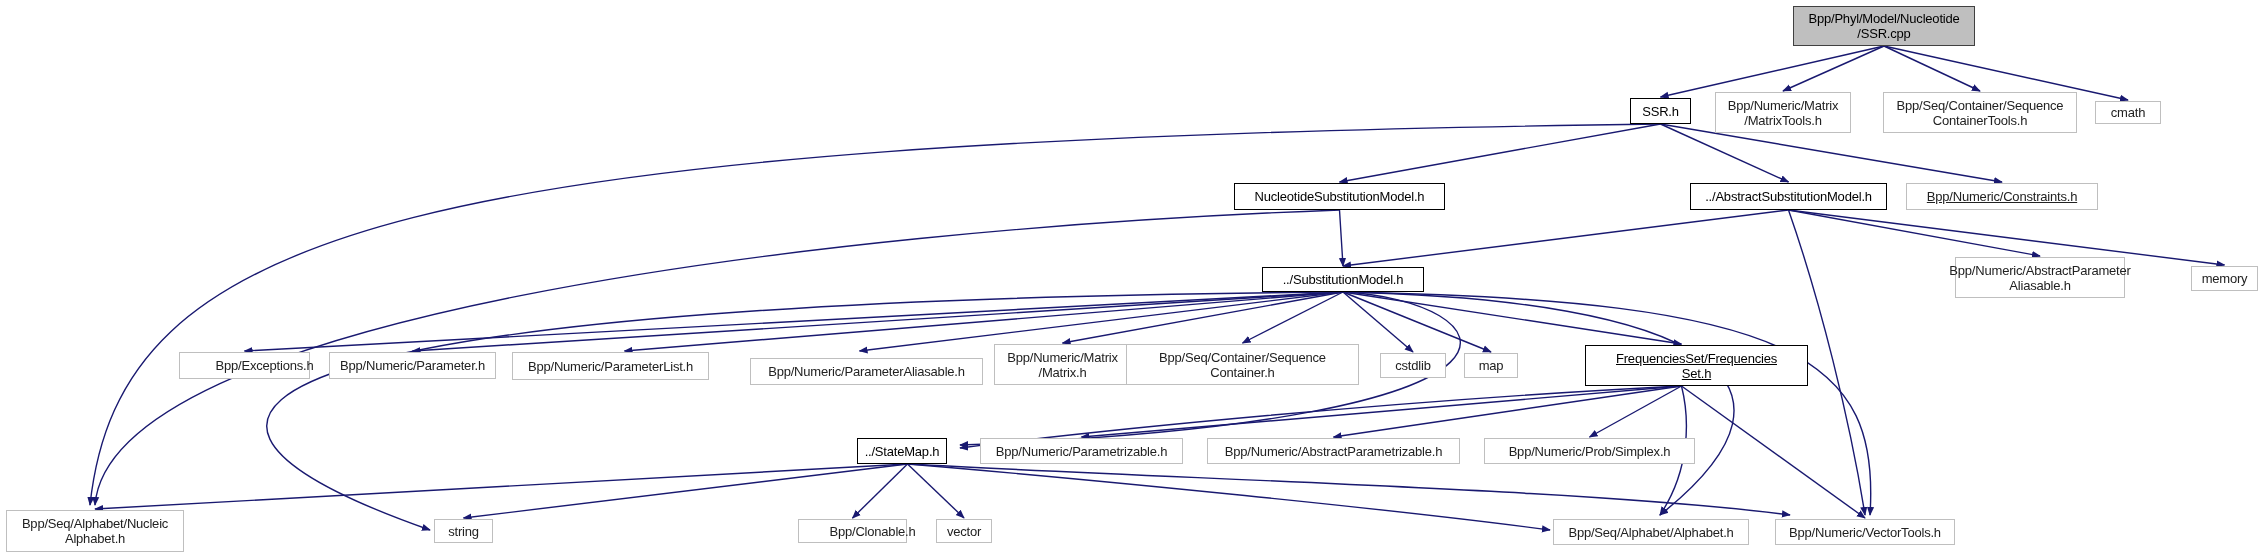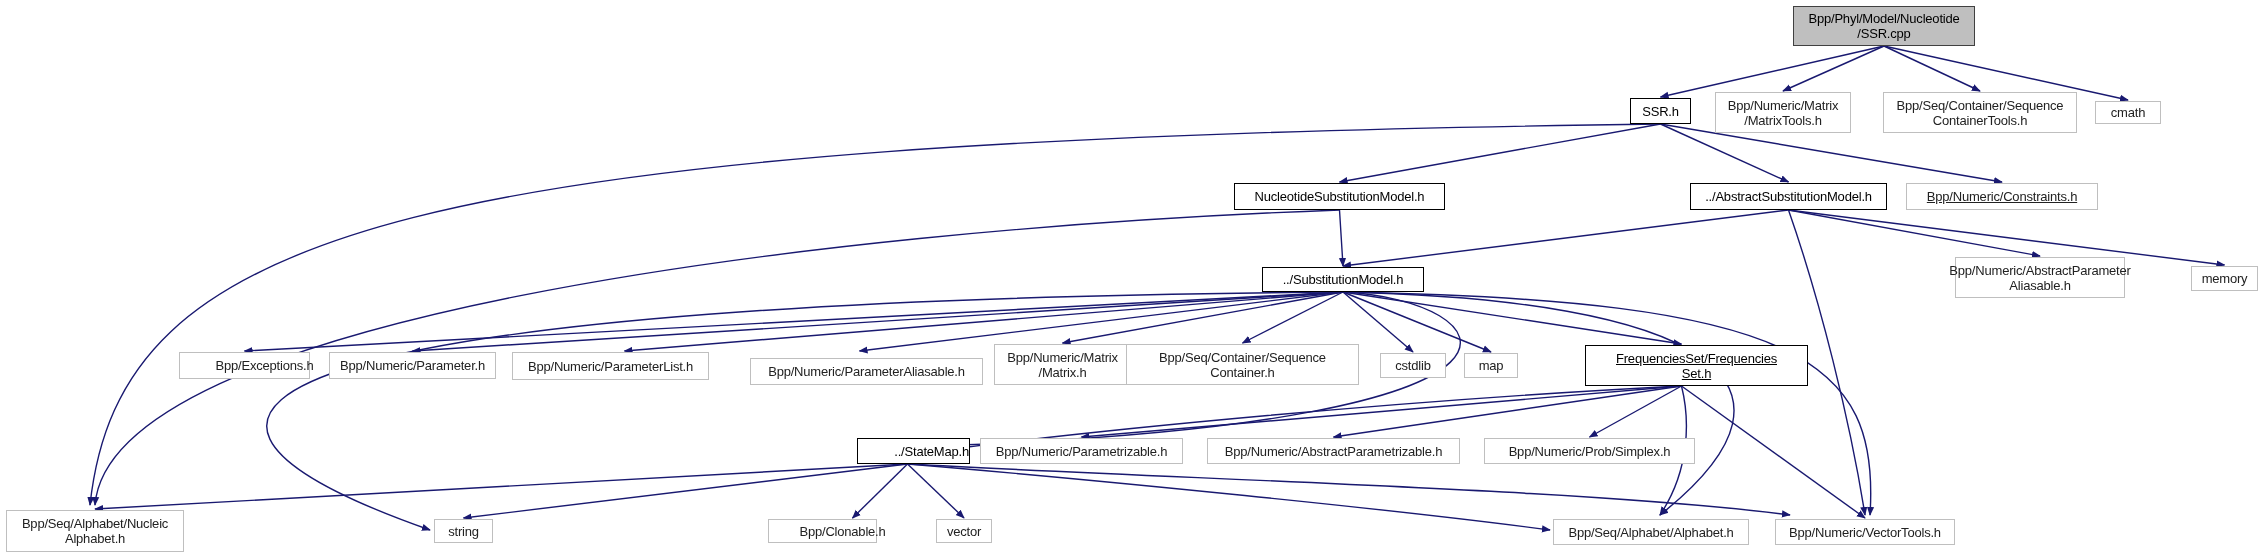--- a/index.html
+++ b/index.html
@@ -87,24 +87,24 @@
     <div class="node-box external" style="left: 512px; top: 352px; width: 197px; height: 28px;"><span>Bpp/Numeric/ParameterList.h</span></div>
     <div class="node-box external" style="left: 750px; top: 352px; width: 233px; height: 27px; margin-top: 6px;"><span>Bpp/Numeric/ParameterAliasable.h</span></div>
     <div class="node-box external" style="left: 994px; top: 344px; width: 137px; height: 41px;"><span>Bpp/Numeric/Matrix
 /Matrix.h</span></div>
     <div class="node-box external" style="left: 1126px; top: 344px; width: 233px; height: 41px;"><span>Bpp/Seq/Container/Sequence
 Container.h</span></div>
     <div class="node-box external" style="left: 1380px; top: 353px; width: 66px; height: 25px;"><span>cstdlib</span></div>
     <div class="node-box external" style="left: 1464px; top: 353px; width: 54px; height: 25px;"><span>map</span></div>
     <div class="node-box local" style="left: 1585px; top: 345px; width: 223px; height: 41px; text-decoration: underline;"><span>FrequenciesSet/Frequencies
 Set.h</span></div>
-    <div class="node-box local" style="left: 857px; top: 438px; width: 113px; height: 26px; justify-content: flex-end;"><span>../StateMap.h</span></div>
+    <div class="node-box local" style="left: 857px; top: 438px; width: 90px; height: 26px;"><span>../StateMap.h</span></div>
     <div class="node-box external" style="left: 980px; top: 438px; width: 203px; height: 26px;"><span>Bpp/Numeric/Parametrizable.h</span></div>
     <div class="node-box external" style="left: 1207px; top: 438px; width: 253px; height: 26px;"><span>Bpp/Numeric/AbstractParametrizable.h</span></div>
     <div class="node-box external" style="left: 1484px; top: 438px; width: 211px; height: 26px;"><span>Bpp/Numeric/Prob/Simplex.h</span></div>
     <div class="node-box external" style="left: 6px; top: 510px; width: 178px; height: 42px;"><span>Bpp/Seq/Alphabet/Nucleic
 Alphabet.h</span></div>
     <div class="node-box external" style="left: 434px; top: 519px; width: 59px; height: 24px;"><span>string</span></div>
-    <div class="node-box external" style="left: 768px; top: 519px; width: 109px; height: 24px; padding-left: 40px;"><span>Bpp/Clonable.h</span></div>
+    <div class="node-box external" style="left: 798px; top: 519px; width: 109px; height: 24px; padding-left: 40px;"><span>Bpp/Clonable.h</span></div>
     <div class="node-box external" style="left: 936px; top: 519px; width: 56px; height: 24px;"><span>vector</span></div>
     <div class="node-box external" style="left: 1553px; top: 519px; width: 196px; height: 26px;"><span>Bpp/Seq/Alphabet/Alphabet.h</span></div>
     <div class="node-box external" style="left: 1775px; top: 519px; width: 180px; height: 26px;"><span>Bpp/Numeric/VectorTools.h</span></div>
   </div>
 
 </body></html>

